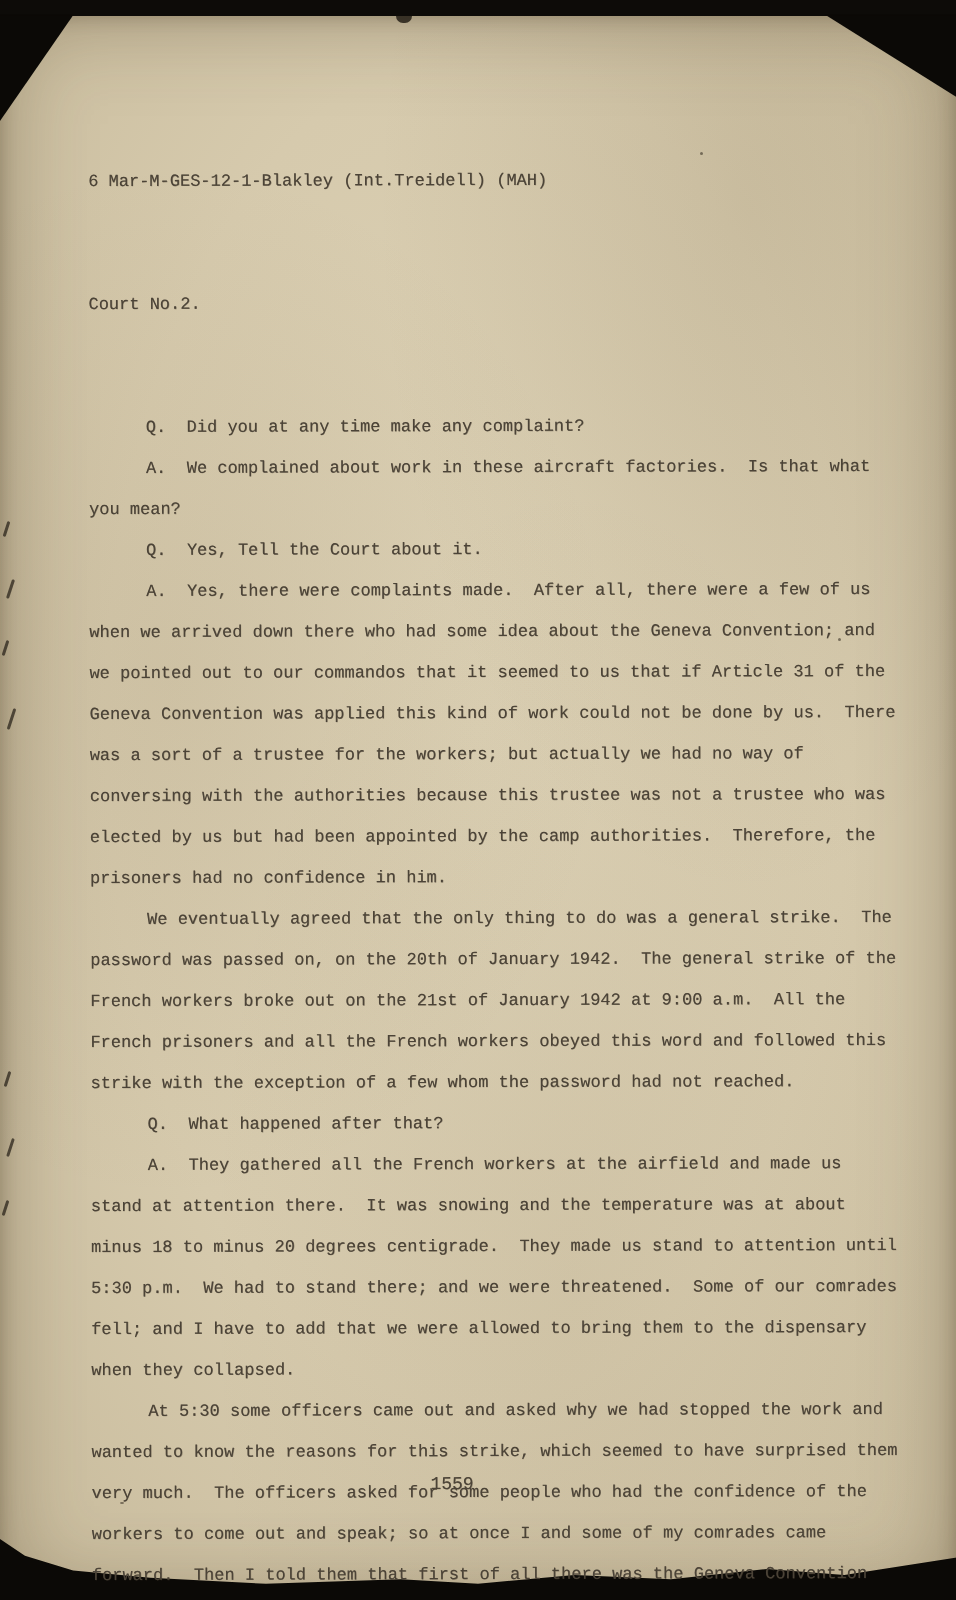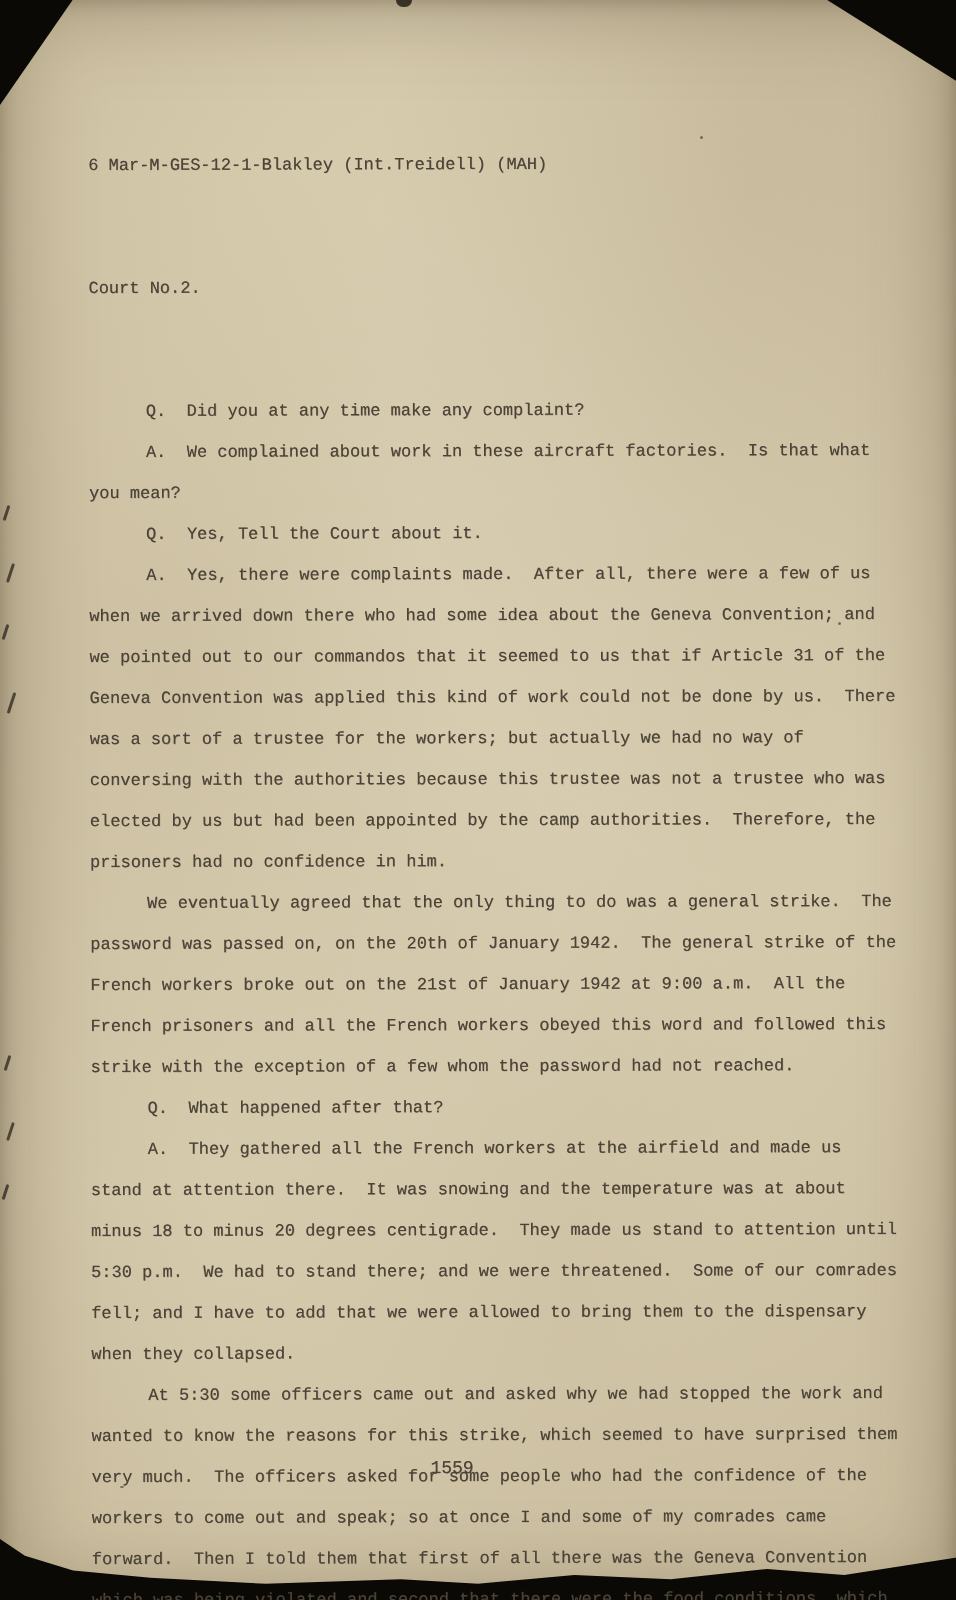--- a/index.html
+++ b/index.html
@@ -10,20 +10,21 @@
     font-family: "Liberation Mono", "DejaVu Sans Mono", monospace;
   }
   .page {
     position: absolute; inset: 0;
     background:
       radial-gradient(ellipse at 18% 42%, rgba(120,100,66,0.10), rgba(0,0,0,0) 40%),
       radial-gradient(ellipse at 78% 12%, rgba(110,92,60,0.12), rgba(0,0,0,0) 35%),
       radial-gradient(ellipse at 60% 80%, rgba(115,96,62,0.08), rgba(0,0,0,0) 45%),
       radial-gradient(ellipse at 50% 45%, #ddd2b6 0%, #d6caad 55%, #c8bb9c 100%);
     box-shadow: inset 0 0 90px rgba(70,55,32,0.38), inset 0 0 18px rgba(60,45,25,0.30);
+    margin-top: 16px;
   }
   
   .artifact { position: absolute; background: #0b0906; }
   .a-tl { top: -2px; left: -2px; width: 76px; height: 110px;
           clip-path: polygon(0 0, 100% 0, 0 100%); filter: blur(1.2px); }
   .a-tr { top: -2px; right: -2px; width: 134px; height: 84px;
           clip-path: polygon(0 0, 100% 0, 100% 100%); filter: blur(1.2px); }
   .a-top-nick { top: 0; left: 396px; width: 16px; height: 7px;
           background: #1b160f; border-radius: 0 0 7px 7px; opacity: .8; }
   .a-bottom { left: -4px; right: -4px; bottom: -3px; height: 74px;

